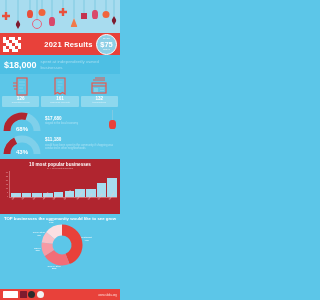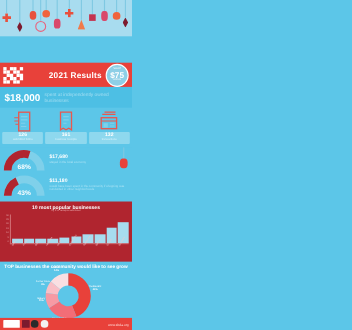--- a/index.html
+++ b/index.html
@@ -18,21 +18,21 @@
   .dmd{width:5px;height:9px;background:#7d1b2e;clip-path:polygon(50% 0,100% 50%,50% 100%,0 50%);}
   .crs{width:8px;height:8px;background:#e8503c;clip-path:polygon(35% 0,65% 0,65% 35%,100% 35%,100% 65%,65% 65%,65% 100%,35% 100%,35% 65%,0 65%,0 35%,35% 35%);}
   .rnd{width:7px;height:7px;border-radius:50%;background:#f0643c;}
   .lan{width:6px;height:8px;background:#e8503c;border-radius:45%;}
   .lan2{width:6px;height:9px;background:#d9486a;border-radius:40%;}
   .swr{width:8px;height:8px;border-radius:50%;border:1.4px solid #e8647e;background:transparent;}
   .pine{width:7px;height:9px;background:#f07a4a;clip-path:polygon(50% 0,100% 100%,0 100%);}
   .sq{width:6px;height:6px;background:#c4334f;}
 
   
-  .titlebar{position:relative;height:22px;background:#e8413a;display:flex;align-items:center;margin-top:24px;}
+  .titlebar{position:relative;height:22px;background:#e8413a;display:flex;align-items:center;}
   .logo{width:18px;height:15px;margin-left:3px;display:grid;
         grid-template-columns:repeat(6,1fr);grid-template-rows:repeat(5,1fr);gap:0;}
   .logo i{display:block;background:#ffffff;}
   .logo i.off{background:transparent;}
   .titletext{flex:1;text-align:center;color:#fff;font-weight:bold;font-size:7.5px;letter-spacing:.2px;
              margin-left:-4px;}
   .badge{position:absolute;right:3px;top:1px;width:19px;height:19px;border-radius:50%;
          background:#8ecfe6;border:1.4px solid #ffffff;color:#fff;
          display:flex;flex-direction:column;align-items:center;justify-content:center;line-height:1;}
   .badge .b1{font-size:2.4px;letter-spacing:.1px;}

